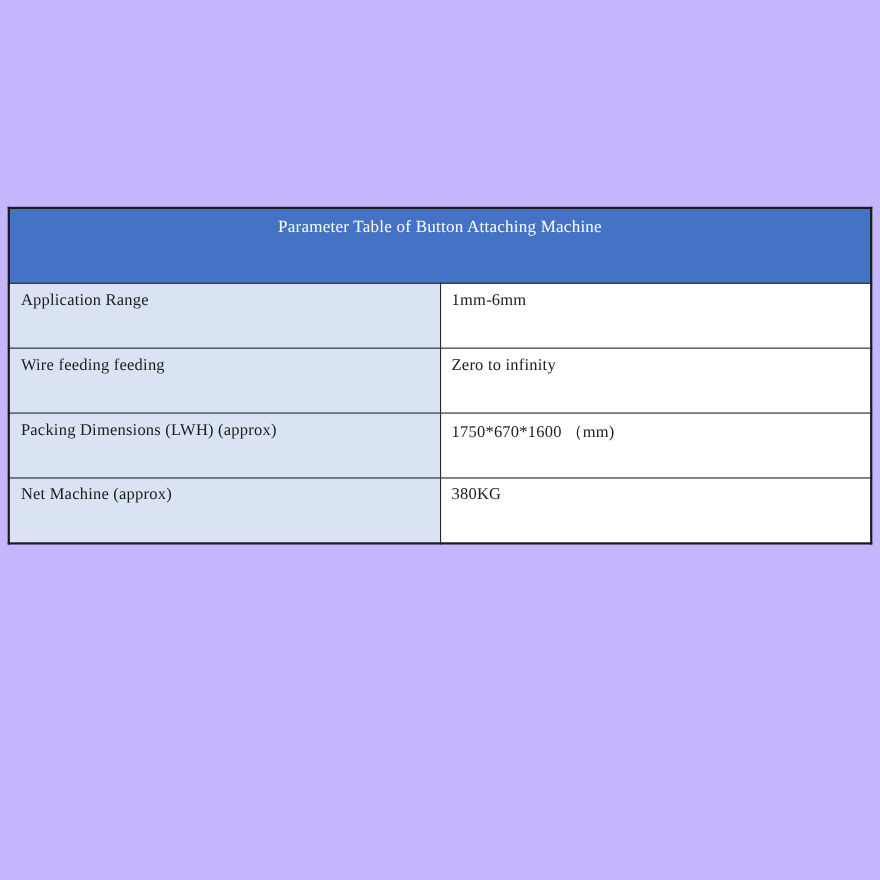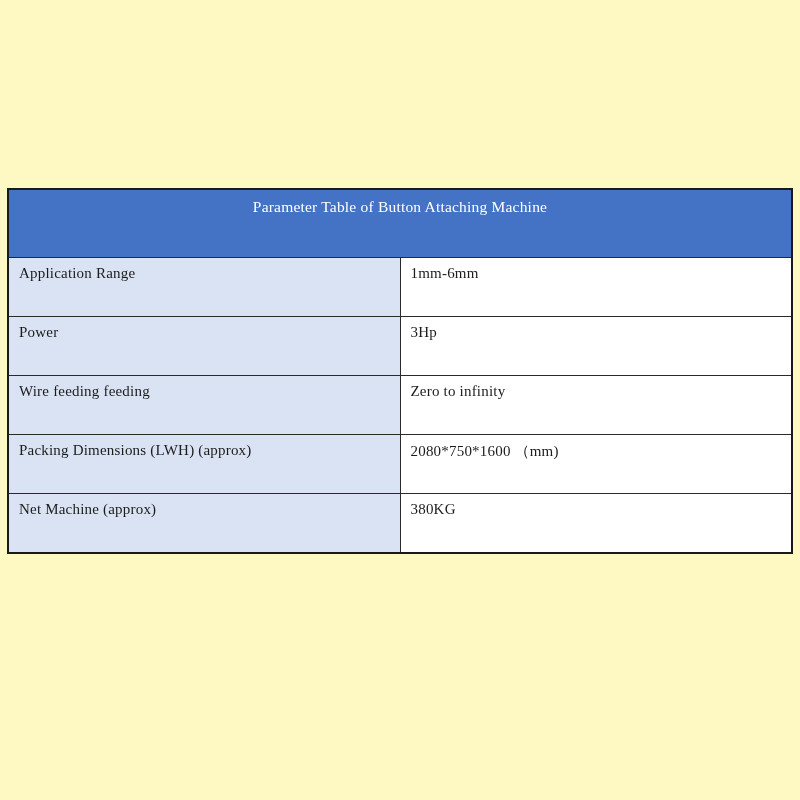--- a/index.html
+++ b/index.html
@@ -7,21 +7,21 @@
     padding: 0;
     width: 800px;
     height: 800px;
     background: #ffffff;
     font-family: "Liberation Serif", "DejaVu Serif", serif;
   }
   .page {
     position: relative;
     width: 800px;
     height: 800px;
-    background: #fef9c3;
+    background: #c4b5fd;
     overflow: hidden;
   }
   .param-table {
     position: absolute;
     left: 7px;
     top: 188px;
     width: 786px;
     border-collapse: collapse;
     table-layout: fixed;
     border: 2px solid #1a1a1a;
@@ -62,30 +62,26 @@
       <tr>
         <th class="title-cell" colspan="2">Parameter Table of Button Attaching Machine</th>
       </tr>
     </thead>
     <tbody>
       <tr>
         <td class="label-cell">Application Range</td>
         <td class="value-cell">1mm-6mm</td>
       </tr>
       <tr>
-        <td class="label-cell">Power</td>
-        <td class="value-cell">3Hp</td>
-      </tr>
-      <tr>
         <td class="label-cell">Wire feeding feeding</td>
         <td class="value-cell">Zero to infinity</td>
       </tr>
       <tr>
         <td class="label-cell">Packing Dimensions (LWH) (approx)</td>
-        <td class="value-cell">2080*750*1600 （mm)</td>
+        <td class="value-cell">1750*670*1600 （mm)</td>
       </tr>
       <tr>
         <td class="label-cell">Net Machine (approx)</td>
         <td class="value-cell">380KG</td>
       </tr>
     </tbody>
   </table>
 </div>
 
 </body></html>

